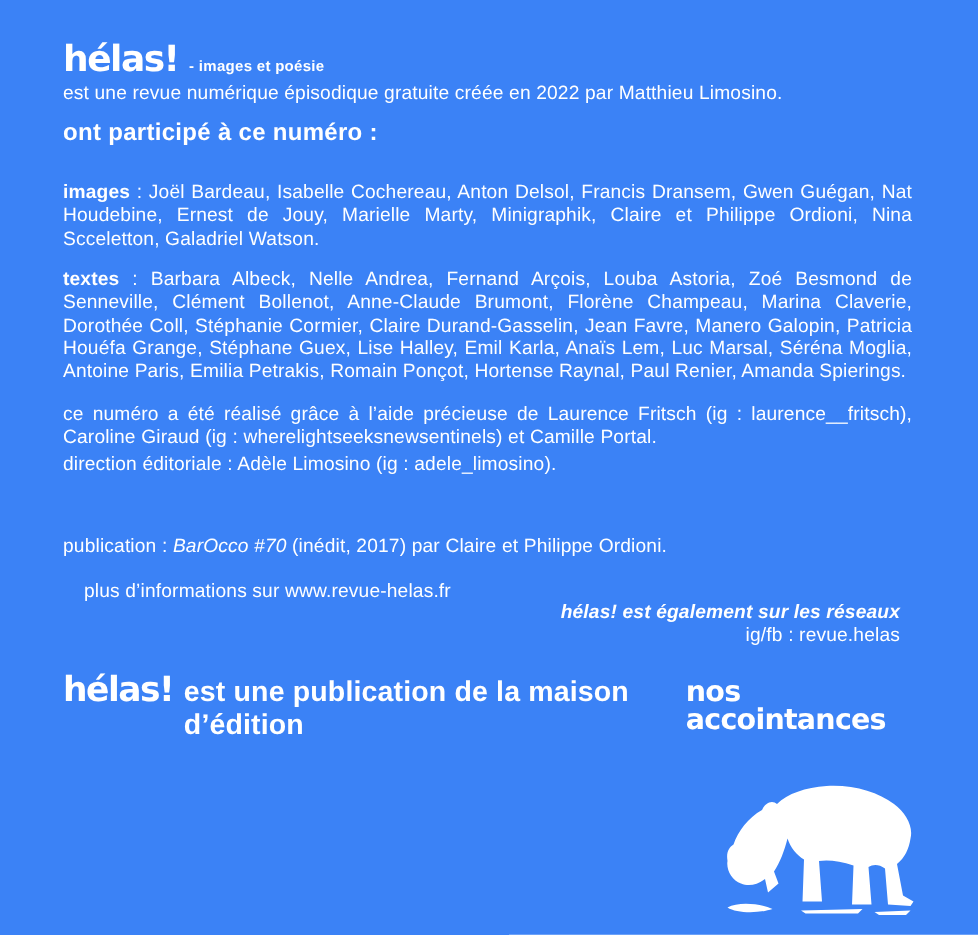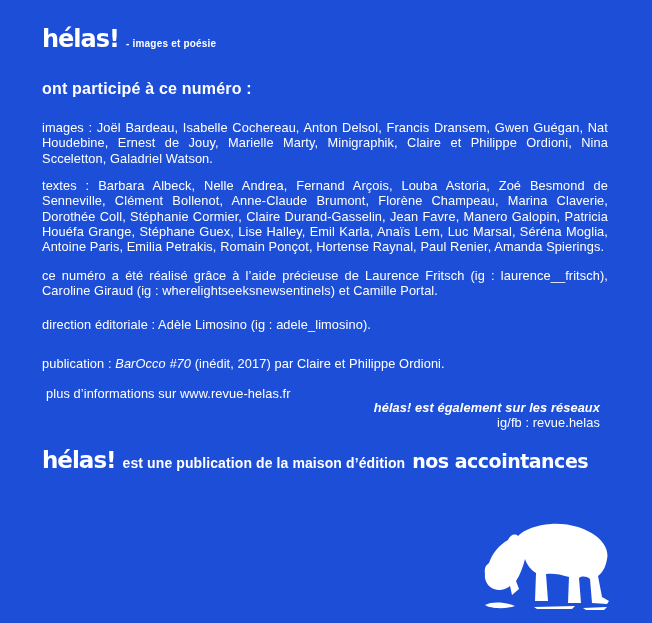--- a/index.html
+++ b/index.html
@@ -1,75 +1,76 @@
 <!DOCTYPE html>
 <html><head>
 <meta charset="utf-8">
 <style>
   html,body{margin:0;padding:0;}
   .page{
     position:relative;
     width:652px;height:623px;
-    background:#1d4ed8;
+    background:#3b82f6;
     color:#FFFFFF;
     font-family:"Liberation Sans", sans-serif;
     overflow:hidden;
   }
   .abs{position:absolute;left:42px;right:44px;}
   .body-text{font-size:12.8px;line-height:15.4px;letter-spacing:0.1px;}
   .justify{text-align:justify;}
-  .bold{font-weight:normal;}
+  .bold{font-weight:bold;}
 
   
   .masthead{top:27px;}
   .masthead-line{display:flex;align-items:baseline;gap:7px;}
   .logo{
     font-family:"DejaVu Sans", sans-serif;
     font-weight:bold;font-size:24px;letter-spacing:-1px;line-height:1;
   }
   .tagline{font-weight:bold;font-size:10px;letter-spacing:0.2px;}
   .description{margin-top:3px;}
 
   .contrib-heading{top:80px;font-weight:bold;font-size:16px;letter-spacing:0.2px;}
 
   .images-para{top:107px;}
   .textes-para{top:165px;}
   .ack-para{top:255px;}
-  .direction-block{top:317px;}
+  .direction-block{top:301px;}
   .cover-line{top:343px;}
   .cover-title{font-style:italic;}
-  .more-info{top:373px;left:46px;}
+  .more-info{top:373px;left:56px;}
   .website{cursor:pointer;}
 
   .socials{top:400px;text-align:right;right:52px;}
   .socials-line1{font-weight:bold;font-style:italic;}
 
   .publisher{top:449px;display:flex;align-items:baseline;gap:7px;}
   .logo-footer{
     font-family:"DejaVu Sans", sans-serif;
     font-weight:bold;font-size:23px;letter-spacing:-1px;line-height:1;
   }
-  .publisher-text{font-weight:bold;font-size:14px;letter-spacing:0.1px;}
+  .publisher-text{font-weight:bold;font-size:19px;letter-spacing:0.1px;}
   .publisher-name{
     font-family:"DejaVu Sans", sans-serif;
     font-weight:bold;font-size:19px;letter-spacing:-0.5px;line-height:1;
   }
 
   .bear{position:absolute;left:479px;top:518px;width:140px;height:100px;}
 </style>
 </head>
 <body>
 
 <div class="page">
 
   <div class="abs masthead">
     <div class="masthead-line">
       <span class="logo">hélas!</span>
       <span class="tagline">- images et poésie</span>
     </div>
+    <div class="body-text description">est une revue numérique épisodique gratuite créée en 2022 par Matthieu Limosino.</div>
   </div>
 
   <div class="abs contrib-heading">ont participé à ce numéro :</div>
 
   <p class="abs body-text justify images-para"><span class="bold">images</span><span> : Joël Bardeau, Isabelle Cochereau, Anton Delsol, Francis Dransem, Gwen Guégan, Nat Houdebine, Ernest de Jouy, Marielle Marty, Minigraphik, Claire et Philippe Ordioni, Nina Scceletton, Galadriel Watson.</span></p>
 
   <p class="abs body-text justify textes-para"><span class="bold">textes</span><span> : Barbara Albeck, Nelle Andrea, Fernand Arçois, Louba Astoria, Zoé Besmond de Senneville, Clément Bollenot, Anne-Claude Brumont, Florène Champeau, Marina Claverie, Dorothée Coll, Stéphanie Cormier, Claire Durand-Gasselin, Jean Favre, Manero Galopin, Patricia Houéfa Grange, Stéphane Guex, Lise Halley, Emil Karla, Anaïs Lem, Luc Marsal, Séréna Moglia, Antoine Paris, Emilia Petrakis, Romain Ponçot, Hortense Raynal, Paul Renier, Amanda Spierings.</span></p>
 
   <p class="abs body-text justify ack-para">ce numéro a été réalisé grâce à l’aide précieuse de Laurence Fritsch (ig : laurence__fritsch), Caroline Giraud (ig : wherelightseeksnewsentinels) et Camille Portal.</p>
 

